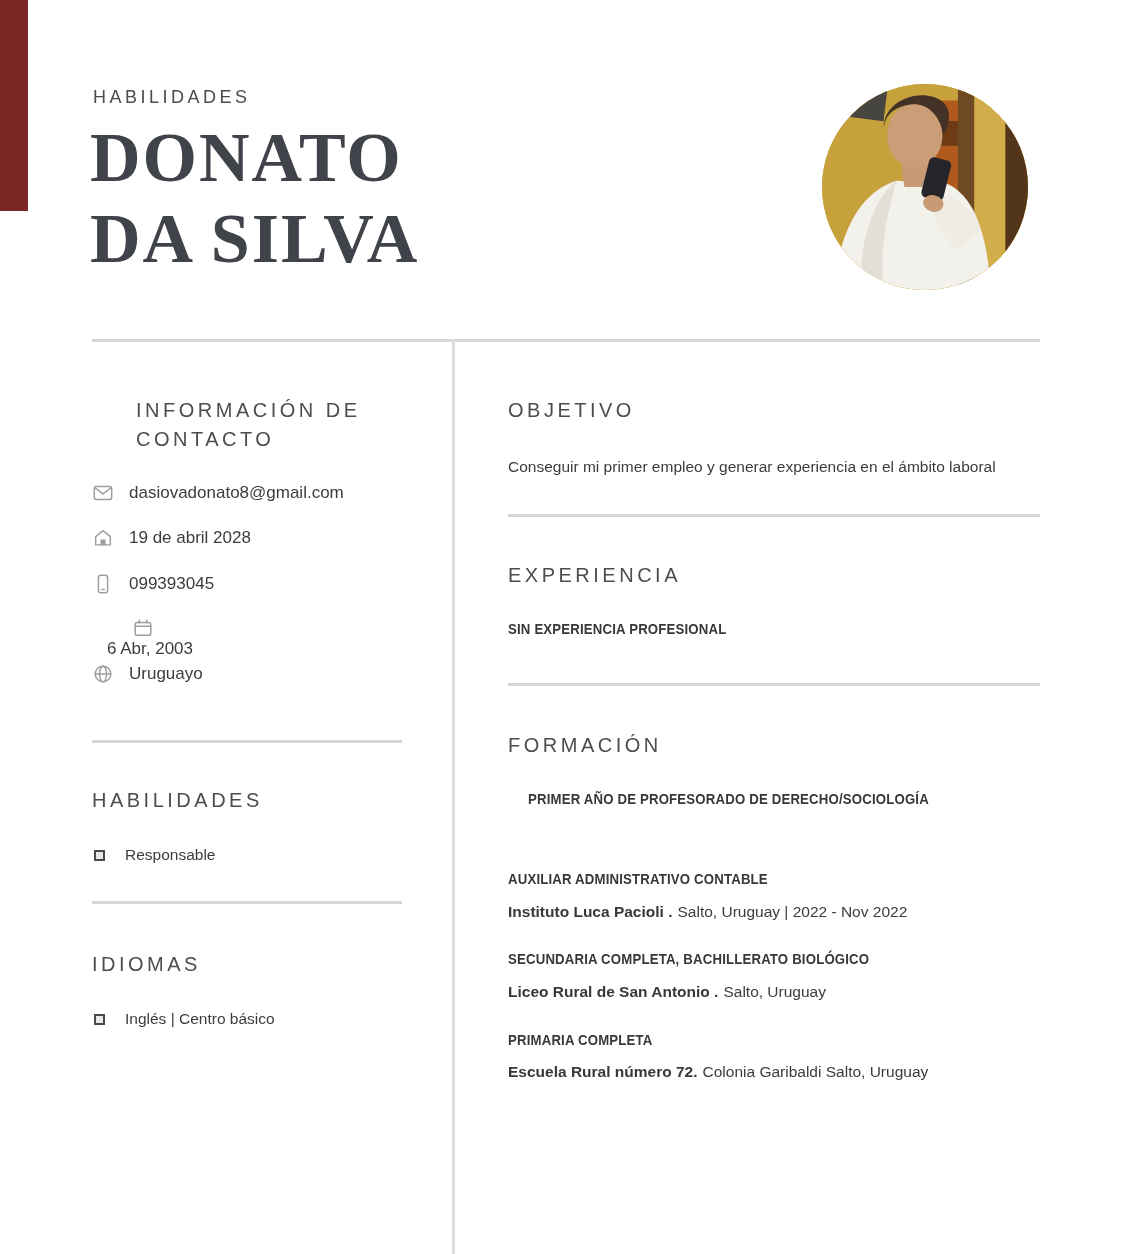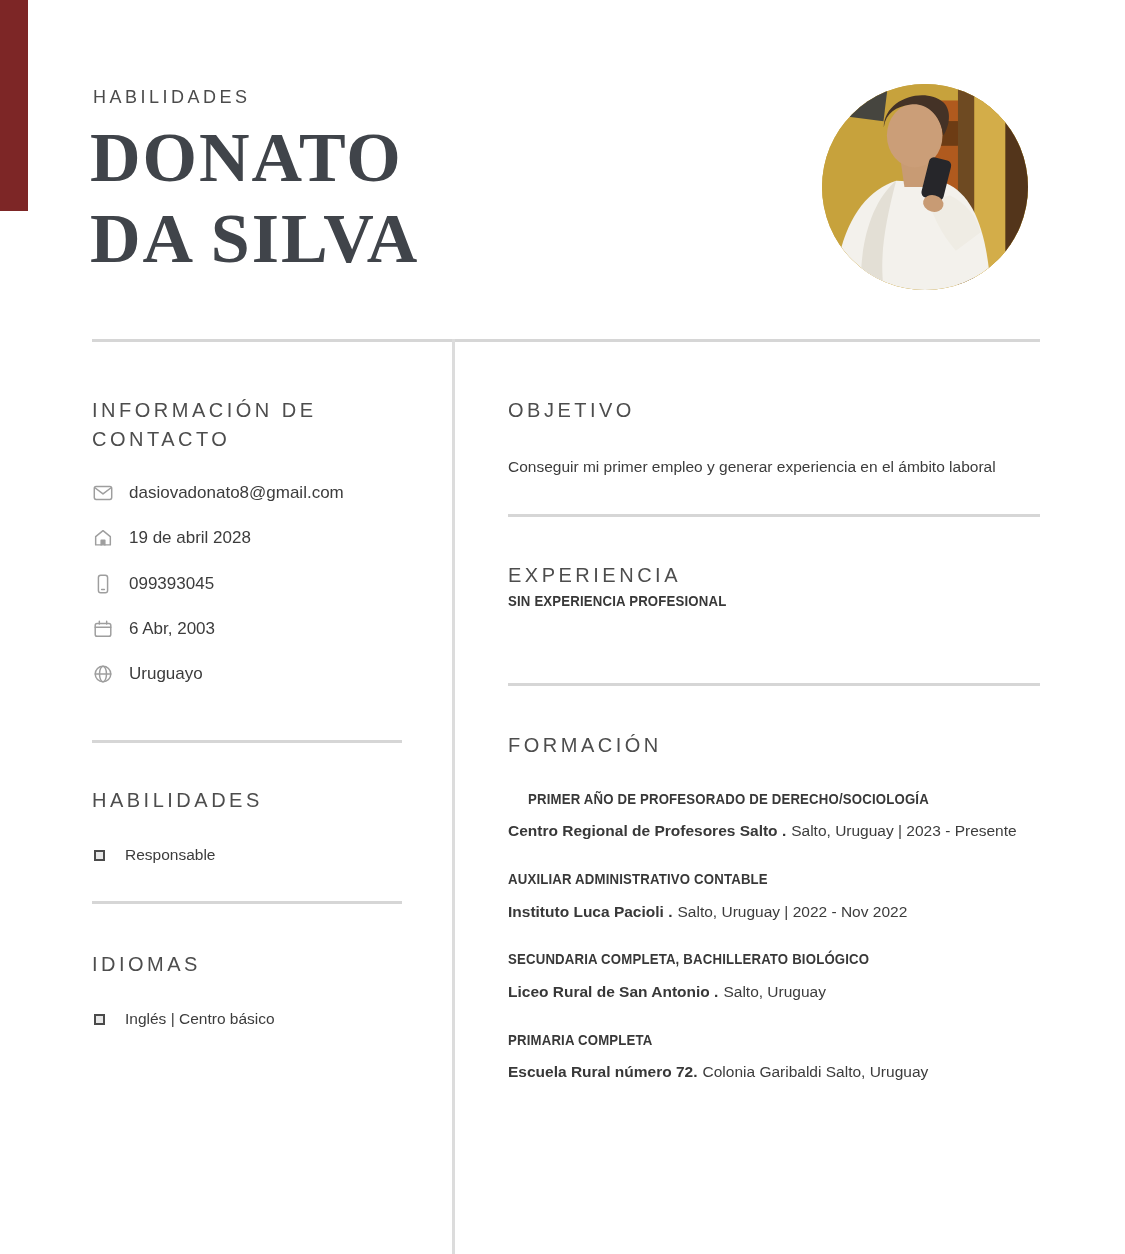--- a/index.html
+++ b/index.html
@@ -20,21 +20,21 @@
   .photo{
     position:absolute;left:822px;top:84px;width:206px;height:206px;
     border-radius:50%;overflow:hidden;background:#c7a23c;
   }
   .hline{position:absolute;height:3px;background:#d6d6d6;}
   .vline{position:absolute;width:3px;background:#dcdcdc;}
   .sec-heading{
     position:absolute;font-size:20px;letter-spacing:3.5px;font-weight:400;
     color:#4d4d4d;line-height:29px;
   }
-  .contact-heading{width:330px;}
+  .contact-heading{width:330px;margin-left:44px;}
   .c-row{position:absolute;left:92px;display:flex;align-items:center;height:24px;}
   .c-row svg{width:22px;height:22px;flex:0 0 22px;}
   .c-row .c-text{margin-left:15px;font-size:17px;color:#3c3c3c;}
   .b-row{position:absolute;left:94px;display:flex;align-items:center;height:20px;}
   .bullet{width:7px;height:7px;border:2px solid #4a4a4a;background:#e8e8e8;flex:0 0 7px;}
   .b-row .b-text{margin-left:20px;font-size:15.5px;color:#3c3c3c;}
   .para{position:absolute;left:508px;width:532px;font-size:15.5px;color:#3c3c3c;line-height:22px;}
   .f-title{
     position:absolute;left:508px;font-size:15px;font-weight:700;color:#383838;
     letter-spacing:0.2px;white-space:nowrap;
@@ -104,21 +104,21 @@
   </div>
 
   <div class="c-row" style="top:572px;">
     <svg class="icon" viewBox="0 0 24 24">
       <rect x="7" y="2.5" width="10" height="19" rx="2.5"></rect>
         <path d="M10.5,18 h3"></path>
     </svg>
     <span class="c-text">099393045</span>
   </div>
 
-  <div class="c-row" style="top:617px;">
+  <div class="c-row" style="top:617px;flex-direction:column;">
     <svg class="icon" viewBox="0 0 24 24">
       <rect x="3.5" y="6" width="17" height="14" rx="2"></rect>
         <path d="M3.5,10 h17"></path>
         <path d="M8,3.5 v3 M16,3.5 v3"></path>
     </svg>
     <span class="c-text">6 Abr, 2003</span>
   </div>
 
   <div class="c-row" style="top:662px;">
     <svg class="icon" viewBox="0 0 24 24">
@@ -138,31 +138,28 @@
   <div class="sec-heading" style="left:92px;top:950px;">IDIOMAS</div>
   <div class="b-row" style="top:1009px;">
     <span class="bullet"></span>
     <span class="b-text">Inglés | Centro básico</span>
   </div>
 
   <div class="sec-heading" style="left:508px;top:396px;">OBJETIVO</div>
   <div class="para" style="top:456px;">Conseguir mi primer empleo y generar experiencia en el ámbito laboral</div>
 
   <div class="sec-heading" style="left:508px;top:561px;">EXPERIENCIA</div>
-  <div class="f-title" style="top:592px;">
+  <div class="f-title" style="top:620px;">
     <span class="condensed">SIN EXPERIENCIA PROFESIONAL</span>
   </div>
 
   <div class="sec-heading" style="left:508px;top:731px;">FORMACIÓN</div>
 
   <div class="f-title" style="top:790px;padding-left:20px;">
     <span class="condensed">PRIMER AÑO DE PROFESORADO DE DERECHO/SOCIOLOGÍA</span>
-  </div>
-  <div class="f-sub" style="top:822px;">
-    <span class="org">Centro Regional de Profesores Salto .</span><span class="detail">Salto, Uruguay | 2023 - Presente</span>
   </div>
 
   <div class="f-title" style="top:870px;">
     <span class="condensed">AUXILIAR ADMINISTRATIVO CONTABLE</span>
   </div>
   <div class="f-sub" style="top:903px;">
     <span class="org">Instituto Luca Pacioli .</span><span class="detail">Salto, Uruguay | 2022 - Nov 2022</span>
   </div>
 
   <div class="f-title" style="top:950px;">

